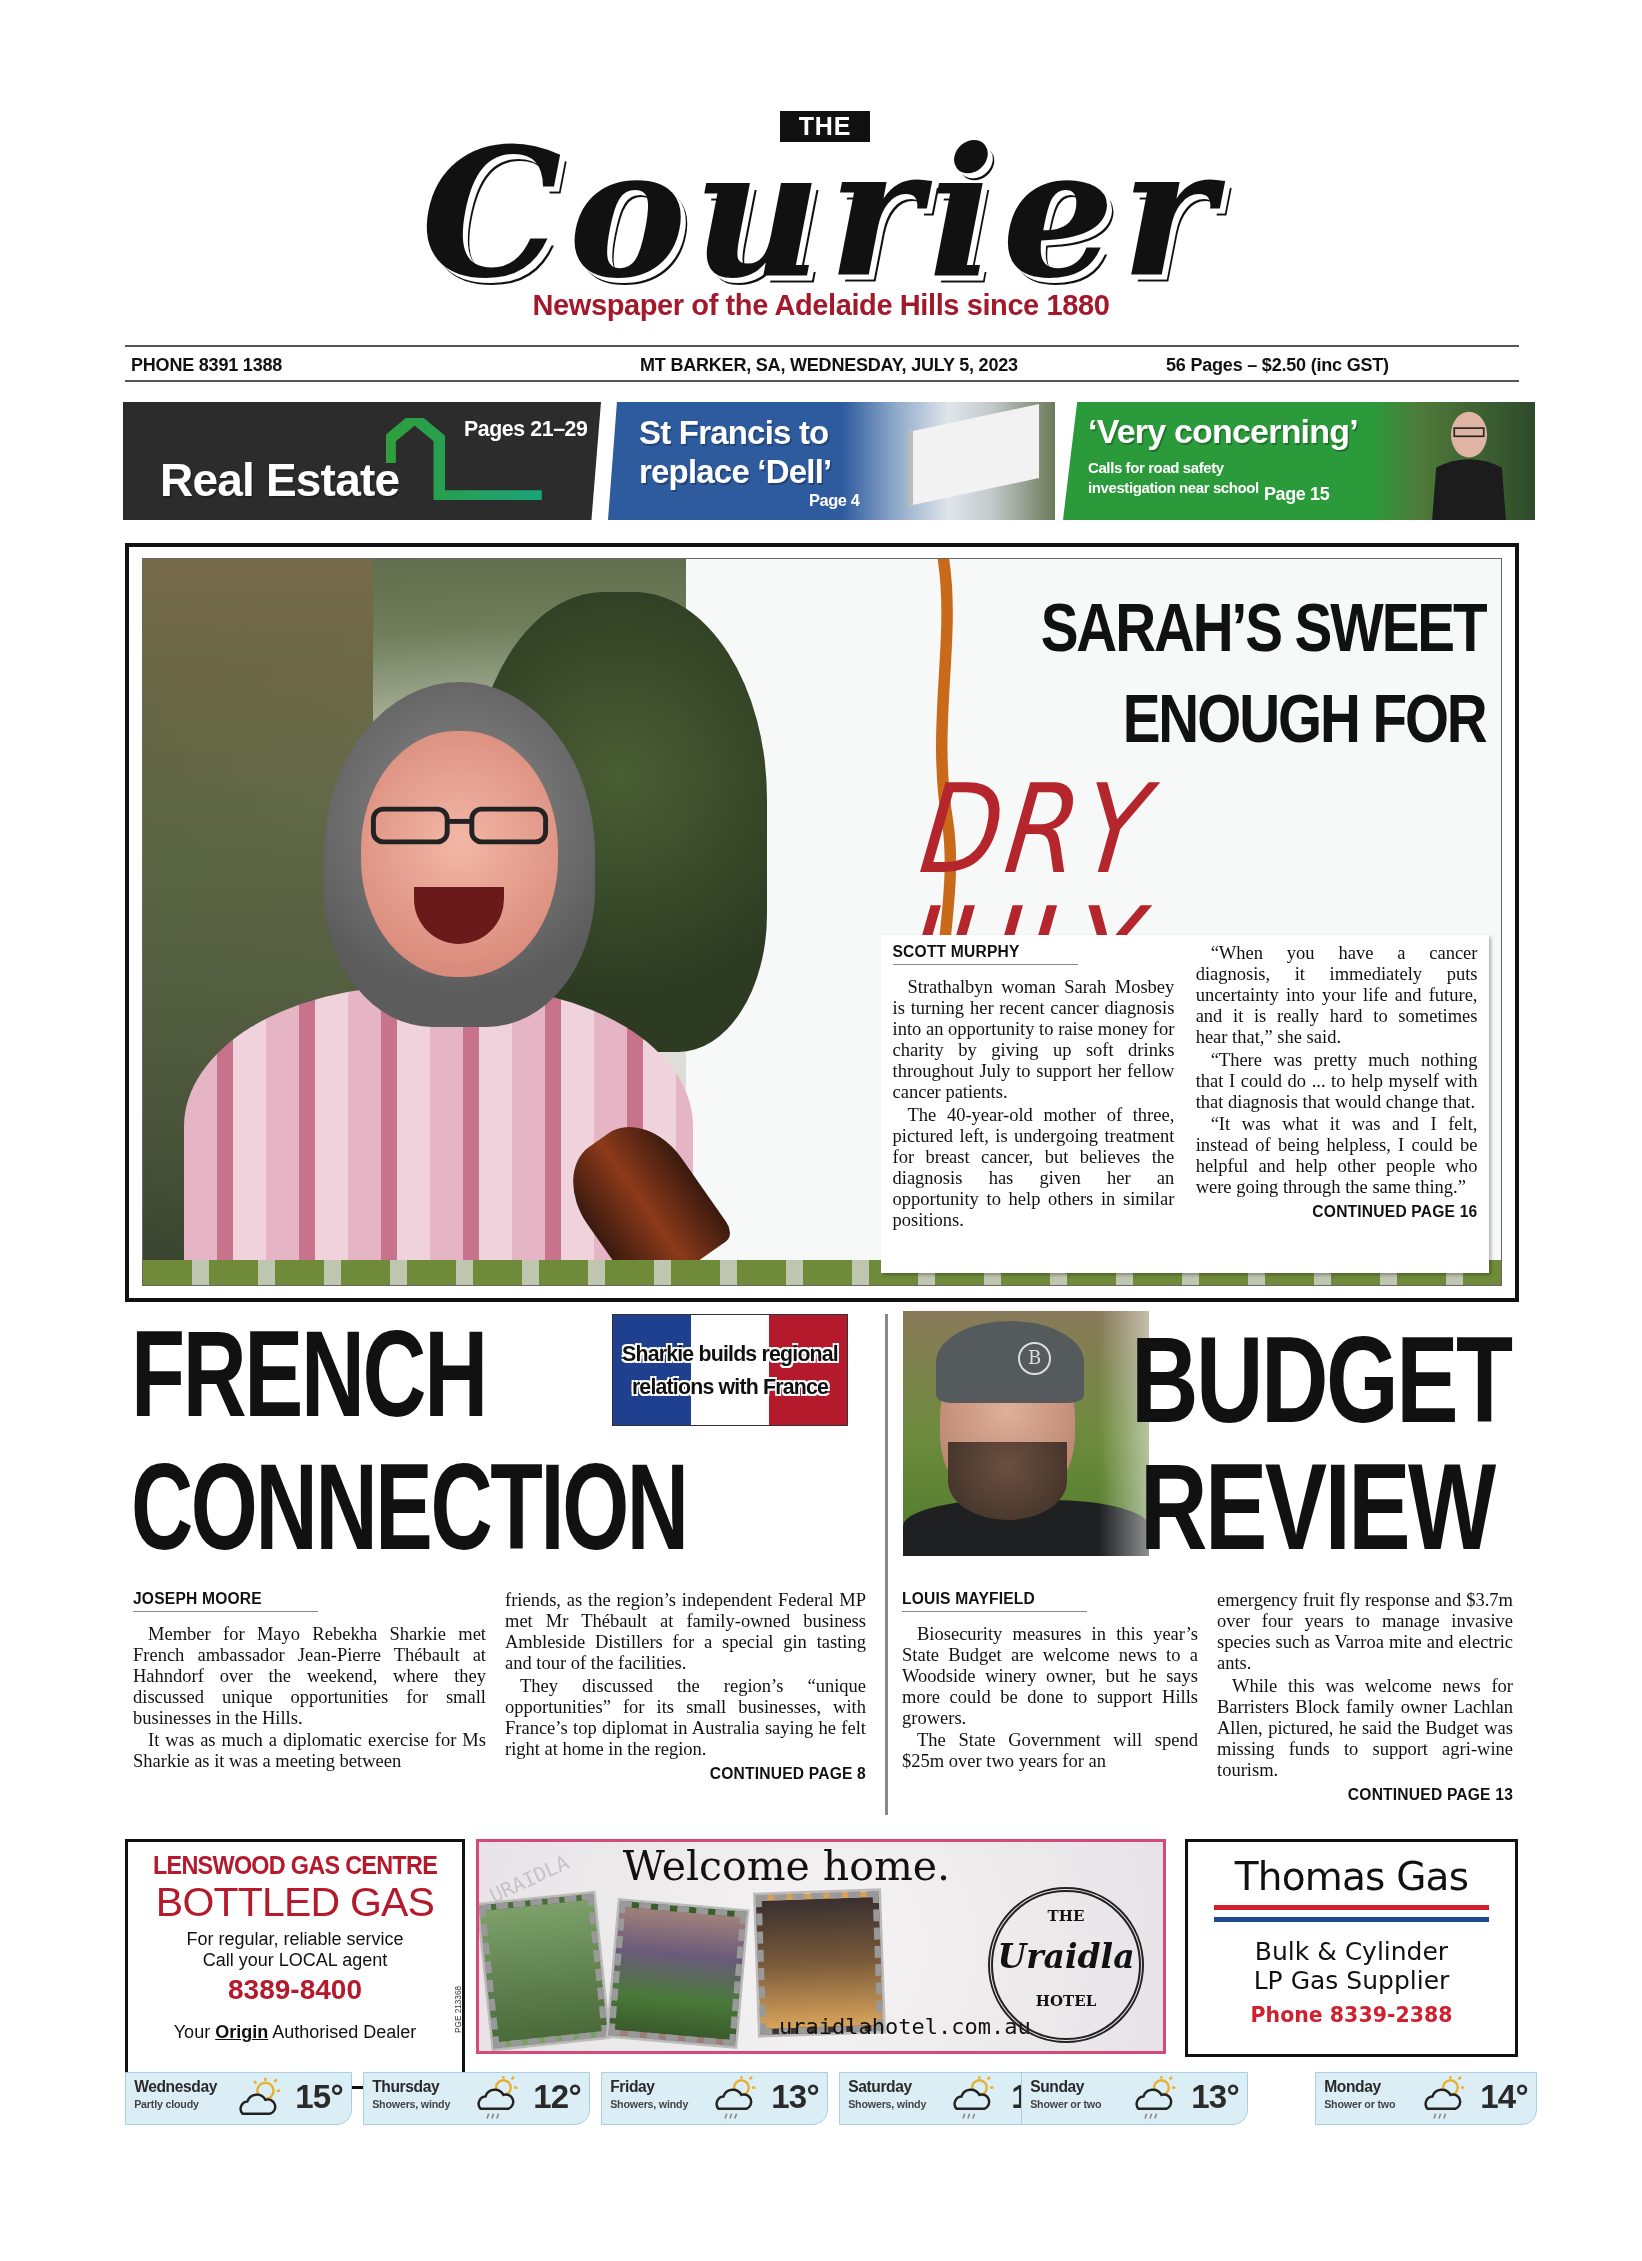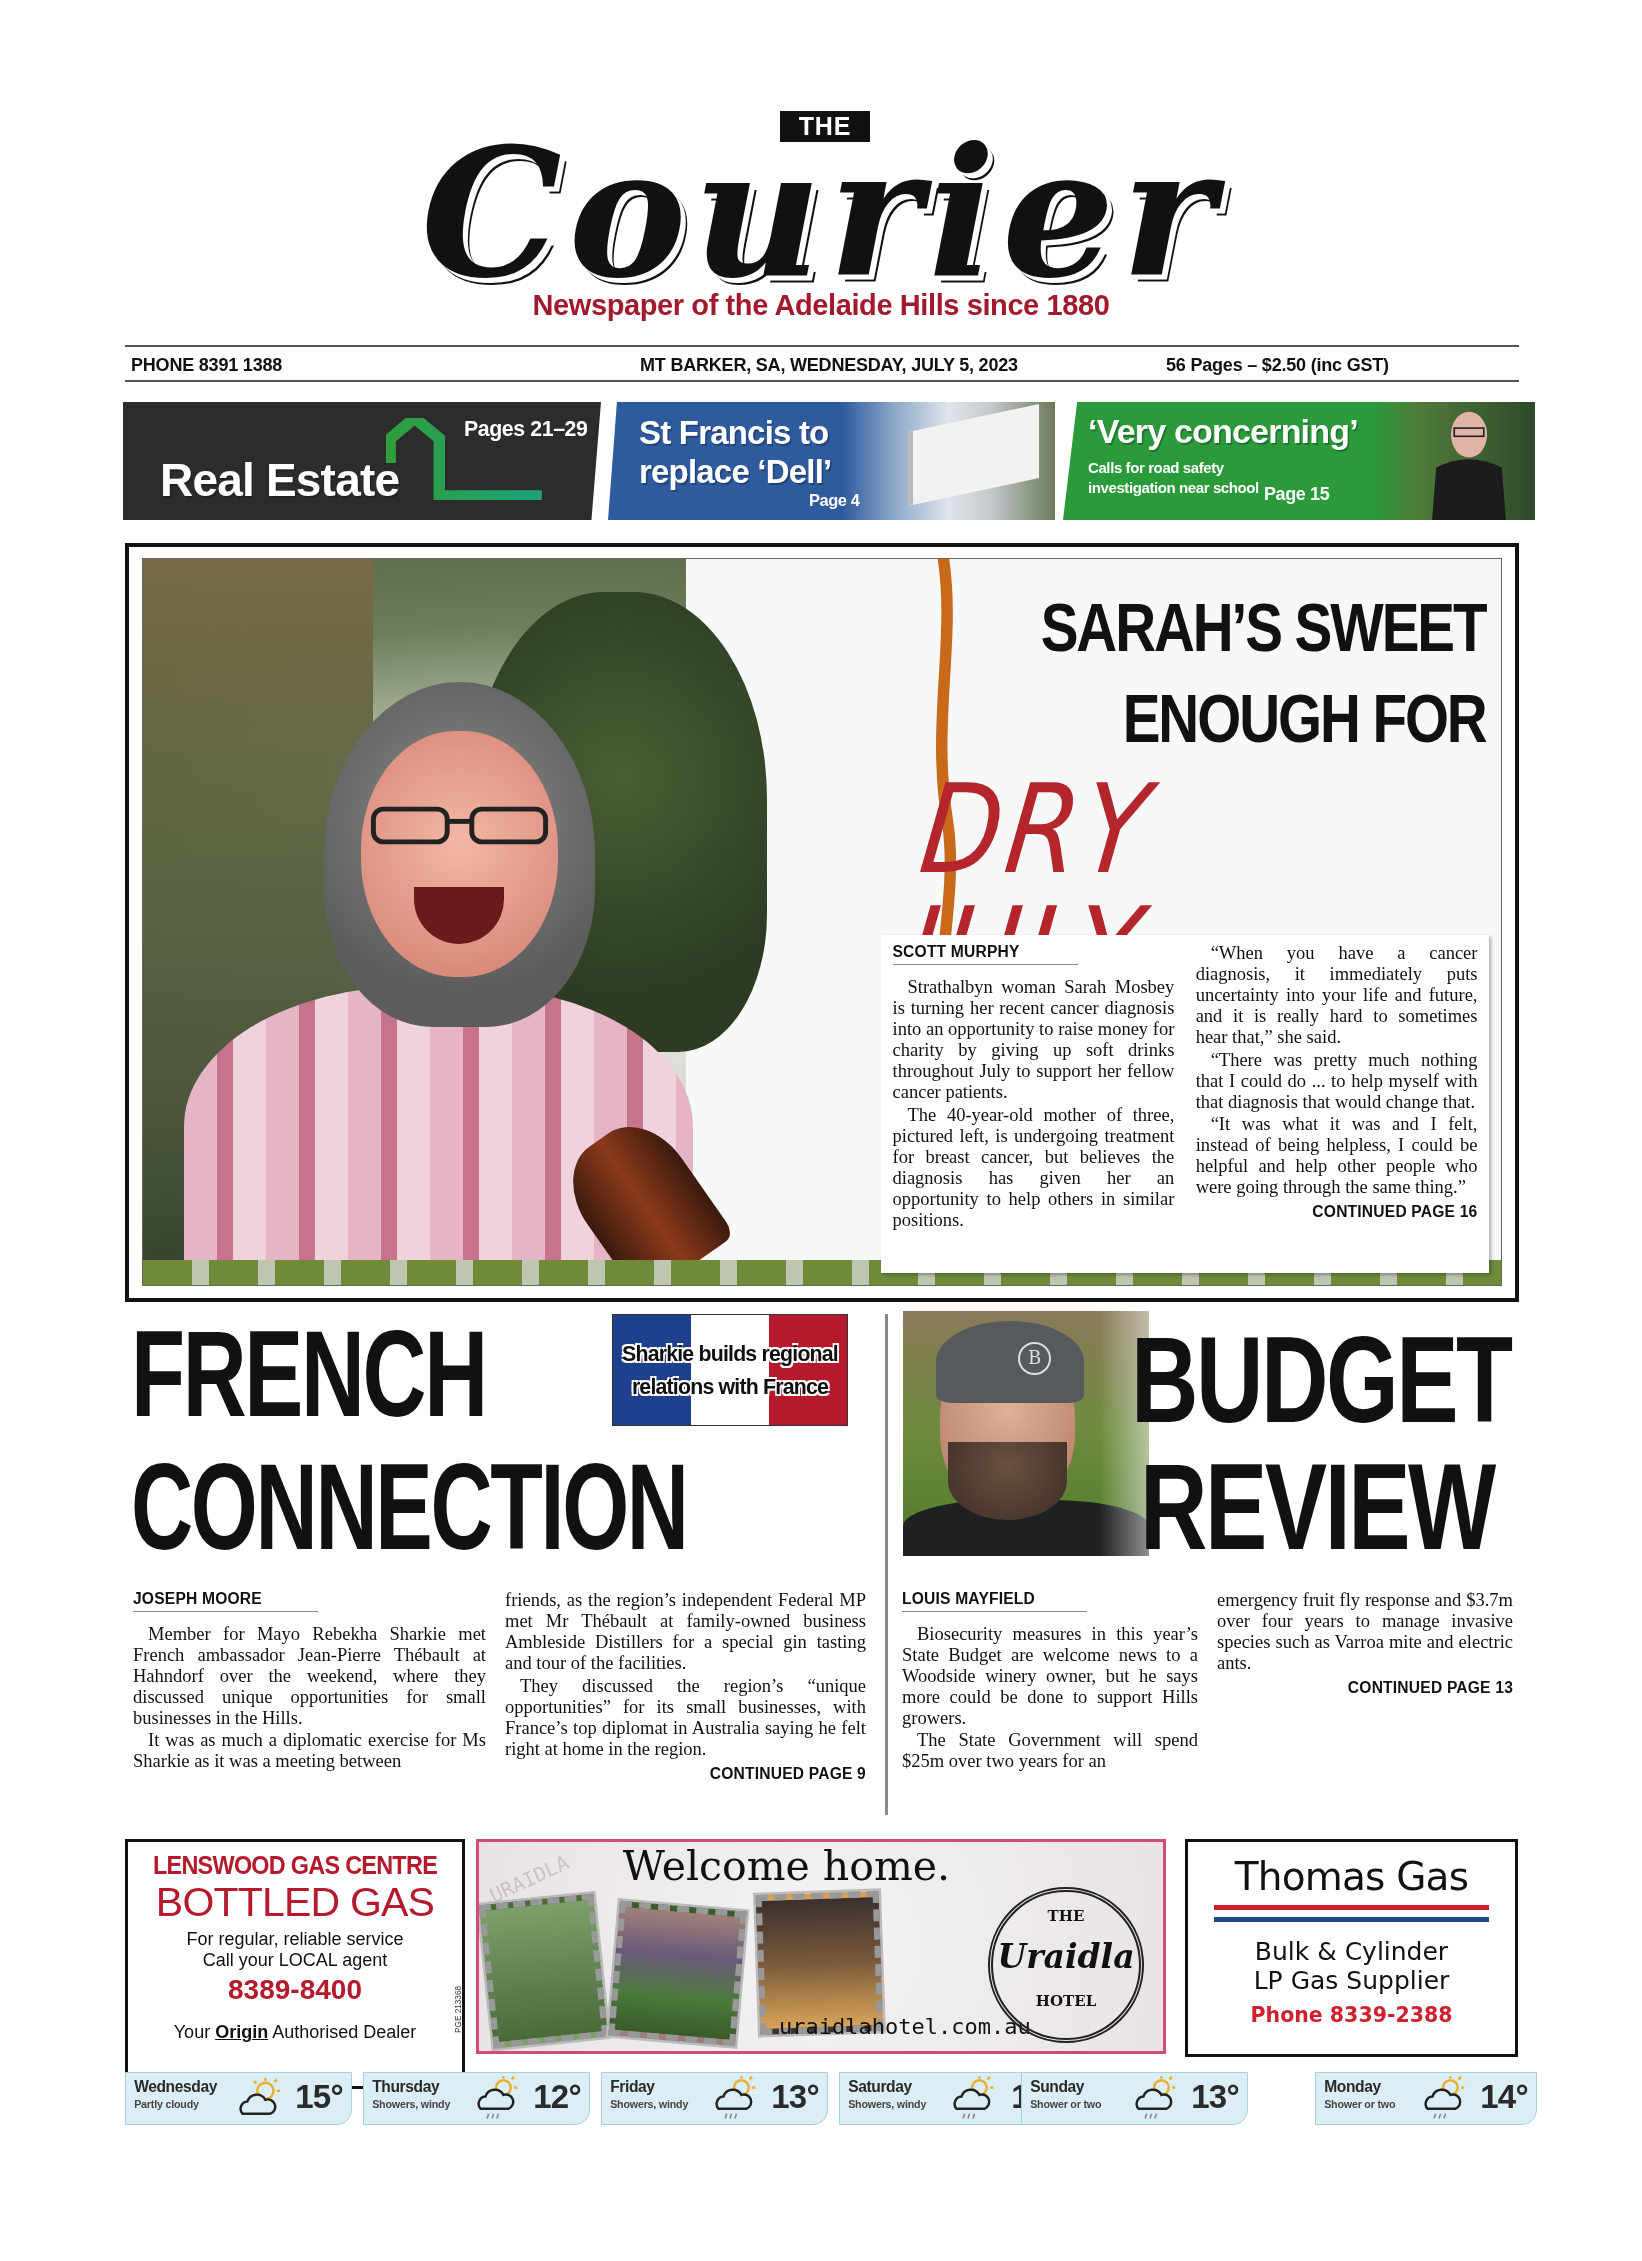--- a/index.html
+++ b/index.html
@@ -224,21 +224,21 @@
   <div class="body-text" style="margin-top:11.5px;">
     <p>Member for Mayo Rebekha Sharkie met French ambassador Jean-Pierre Thébault at Hahndorf over the weekend, where they discussed unique opportunities for small businesses in the Hills.</p>
     <p>It was as much a diplomatic exercise for Ms Sharkie as it was a meeting between</p>
   </div>
 </div>
 <div class="abs" style="left:505px; top:1590px; width:361px;">
   <div class="body-text">
     <p style="text-indent:0;">friends, as the region’s independent Federal MP met Mr Thébault at family-owned business Ambleside Distillers for a special gin tasting and tour of the facilities.</p>
     <p>They discussed the region’s “unique opportunities” for its small businesses, with France’s top diplomat in Australia saying he felt right at home in the region.</p>
   </div>
-  <div class="cont">CONTINUED PAGE 9</div>
+  <div class="cont">CONTINUED PAGE 8</div>
 </div>
 
 <div class="abs col-divider"></div>
 
 <div class="abs budget-photo">
   <div class="man-body"></div>
   <div class="man-head"></div>
   <div class="man-beard"></div>
   <div class="man-cap">
     <div class="man-cap-logo">B</div>
@@ -251,20 +251,21 @@
 <div class="abs" style="left:902px; top:1590px; width:296px;">
   <div class="byline">LOUIS MAYFIELD</div>
   <div class="body-text" style="margin-top:11.5px;">
     <p>Biosecurity measures in this year’s State Budget are welcome news to a Woodside winery owner, but he says more could be done to support Hills growers.</p>
     <p>The State Government will spend $25m over two years for an</p>
   </div>
 </div>
 <div class="abs" style="left:1217px; top:1590px; width:296px;">
   <div class="body-text">
     <p style="text-indent:0;">emergency fruit fly response and $3.7m over four years to manage invasive species such as Varroa mite and electric ants.</p>
+    <p>While this was welcome news for Barristers Block family owner Lachlan Allen, pictured, he said the Budget was missing funds to support agri-wine tourism.</p>
   </div>
   <div class="cont">CONTINUED PAGE 13</div>
 </div>
 
 <div class="abs ad-lenswood">
   <div style="color:#b5192c; font-weight:bold; font-size:26px; margin-top:8.2px; letter-spacing:-0.8px; transform:scaleX(0.9);">LENSWOOD GAS CENTRE</div>
   <div style="color:#b5192c; font-size:41px; line-height:43px; letter-spacing:-0.8px;">BOTTLED GAS</div>
   <div style="font-size:18px; margin-top:5px;">For regular, reliable service</div>
   <div style="font-size:18px;">Call your LOCAL agent</div>
   <div style="color:#b5192c; font-weight:bold; font-size:28px; margin-top:3.3px;">8389-8400</div>

